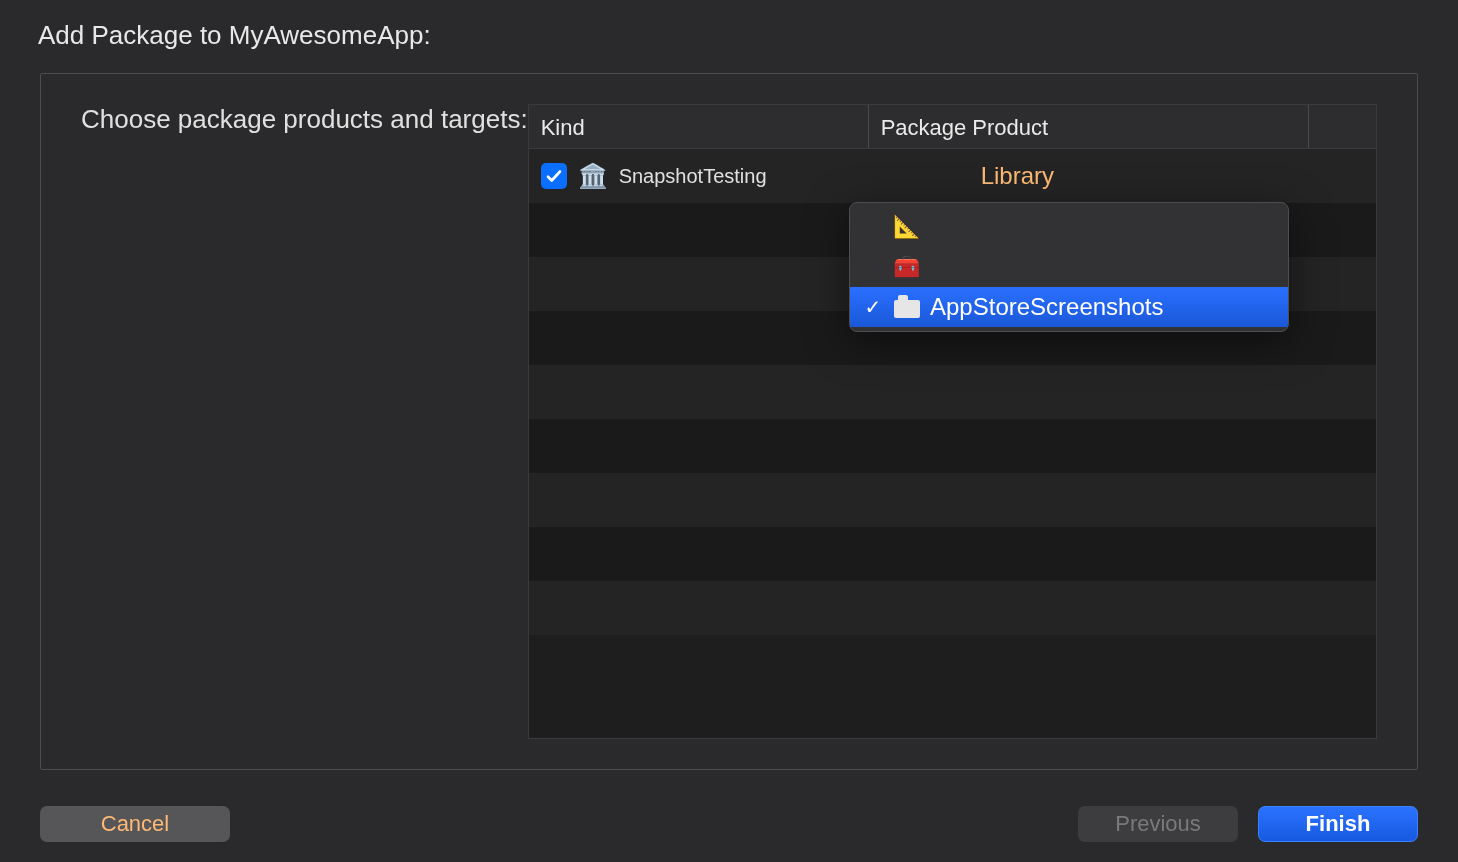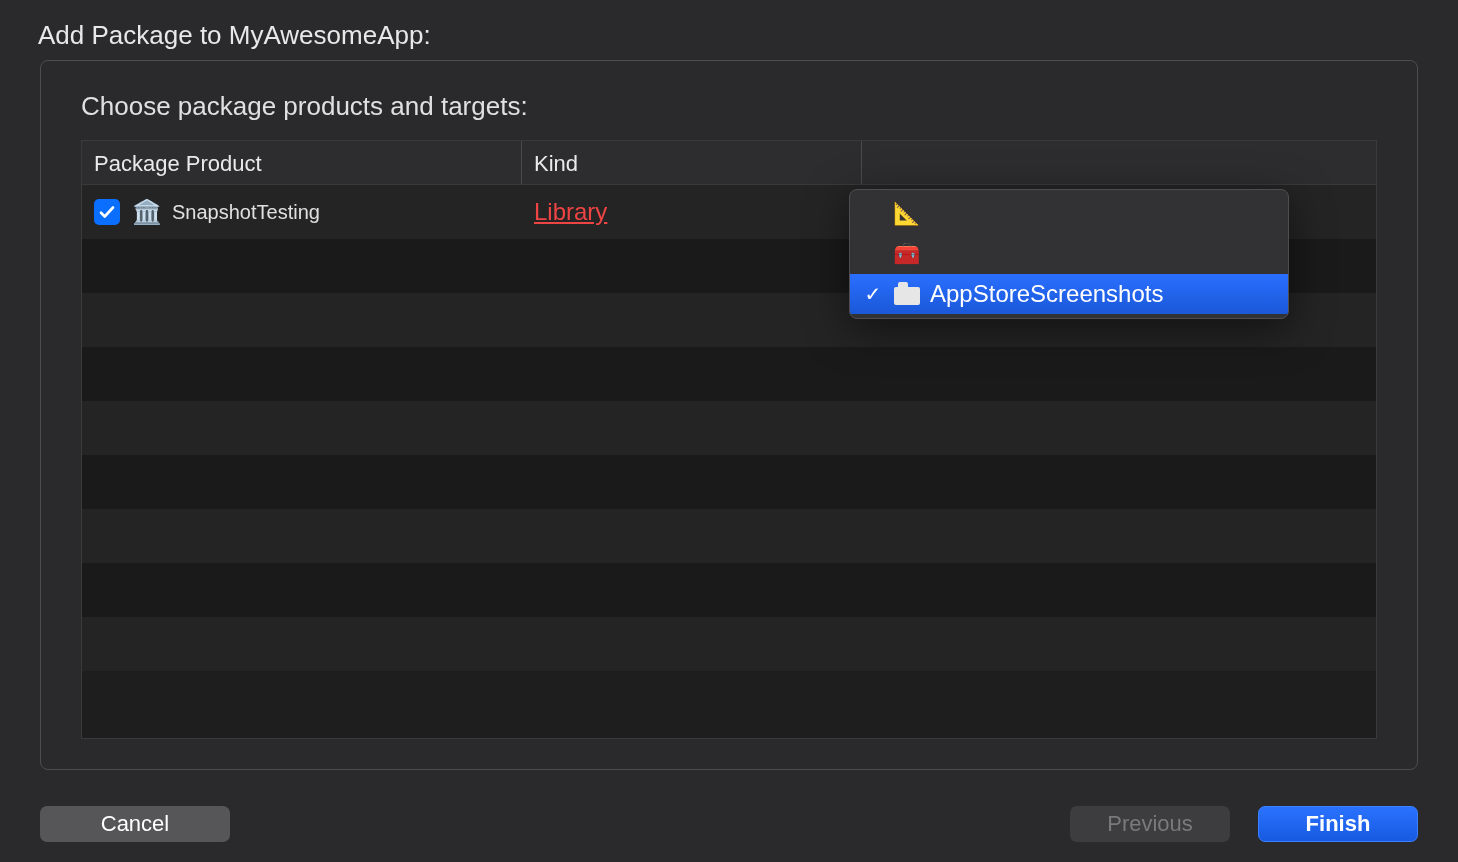--- a/index.html
+++ b/index.html
@@ -20,30 +20,30 @@
       padding: 20px 40px;
       width: 100%;
       height: 100%;
       display: flex;
       flex-direction: column;
     }
     .title {
       font-size: 26px;
       font-weight: 400;
       color: #e8e8e8;
-      margin-bottom: 9px;
+      margin-bottom: 22px;
       margin-left: -2px;
     }
     .panel {
       border: 1px solid #4d4d4f;
-      border-radius: 8px;
+      border-radius: 2px;
       flex: 1;
       padding: 30px 40px 30px 40px;
       display: flex;
-      flex-direction: column;
+      flex-direction: row;
       position: relative;
     }
     .subtitle {
       font-size: 26px;
       font-weight: 400;
       color: #e0e0e0;
       margin-bottom: 18px;
     }
     .table {
       flex: 1;
@@ -85,21 +85,21 @@
       background: #242425;
     }
     .td {
       padding: 0 12px;
       font-size: 24px;
       display: flex;
       align-items: center;
       gap: 12px;
     }
     .td.col-product { width: 440px; }
-    .td.col-kind { width: 340px; color: #ef4444; text-decoration: underline; }
+    .td.col-kind { width: 340px; color: #fdba74; }
     .td.col-target { flex: 1; }
     .checkbox {
       width: 26px;
       height: 26px;
       border-radius: 5px;
       background: #0a6fff;
       display: flex;
       align-items: center;
       justify-content: center;
       color: white;
@@ -128,26 +128,26 @@
       border-radius: 7px;
       font-size: 22px;
       display: flex;
       align-items: center;
       justify-content: center;
       border: none;
       cursor: pointer;
     }
     .btn-cancel {
       background: #565658;
-      color: #ffffff;
+      color: #fdba74;
       width: 190px;
     }
     .btn-group-right {
       display: flex;
-      gap: 28px;
+      gap: 20px;
       justify-content: space-between;
     }
     .btn-previous {
       background: #3d3d3f;
       color: #7a7a7c;
       width: 160px;
     }
     .btn-finish {
       background: #1f5fe0;
       background: linear-gradient(to bottom, #2a72ff, #175ae0);
@@ -222,22 +222,22 @@
 <body>
 
 <div class="window">
   <div class="title">Add Package to MyAwesomeApp:</div>
 
   <div class="panel">
     <div class="subtitle">Choose package products and targets:</div>
 
     <div class="table">
       <div class="thead">
+        <div class="th col-kind">Kind</div>
         <div class="th col-product">Package Product</div>
-        <div class="th col-kind">Kind</div>
         <div class="th col-target"></div>
       </div>
       <div class="tbody">
         <div class="tr">
           <div class="td col-product">
             <span class="checkbox">
               <svg width="18" height="18" viewBox="0 0 24 24" fill="none" stroke="white" stroke-width="3.5" stroke-linecap="round" stroke-linejoin="round">
                   <polyline points="4 13 9 18 20 6"></polyline>
                 </svg>
             </span>

